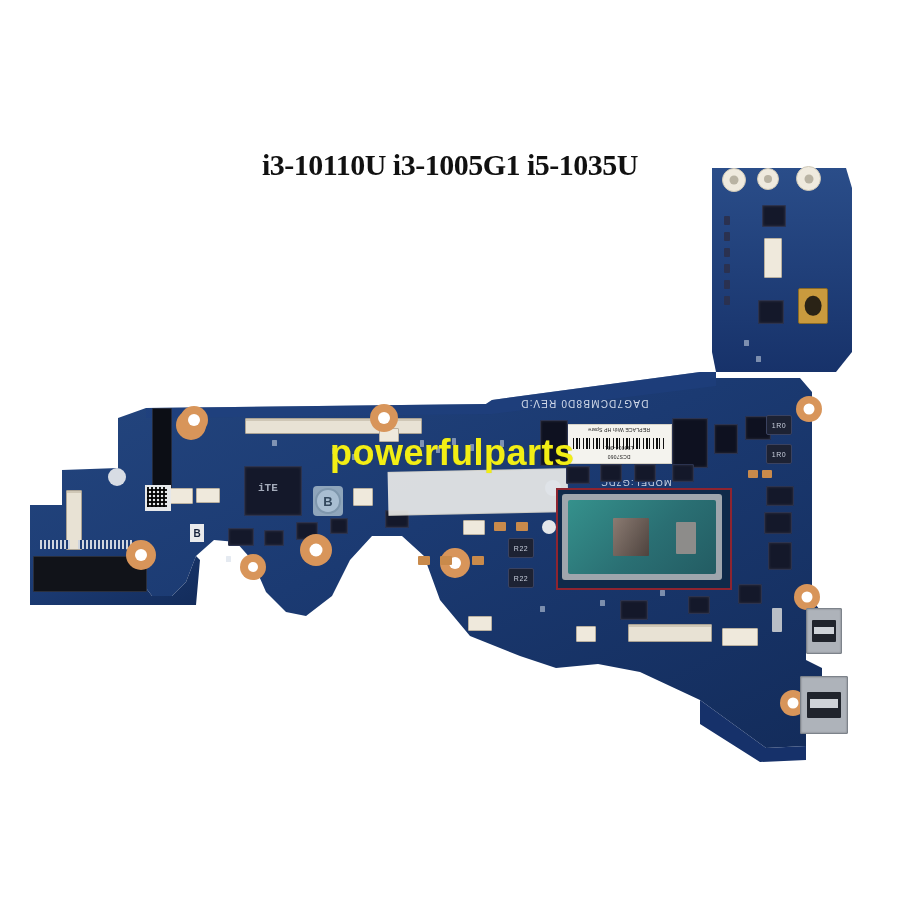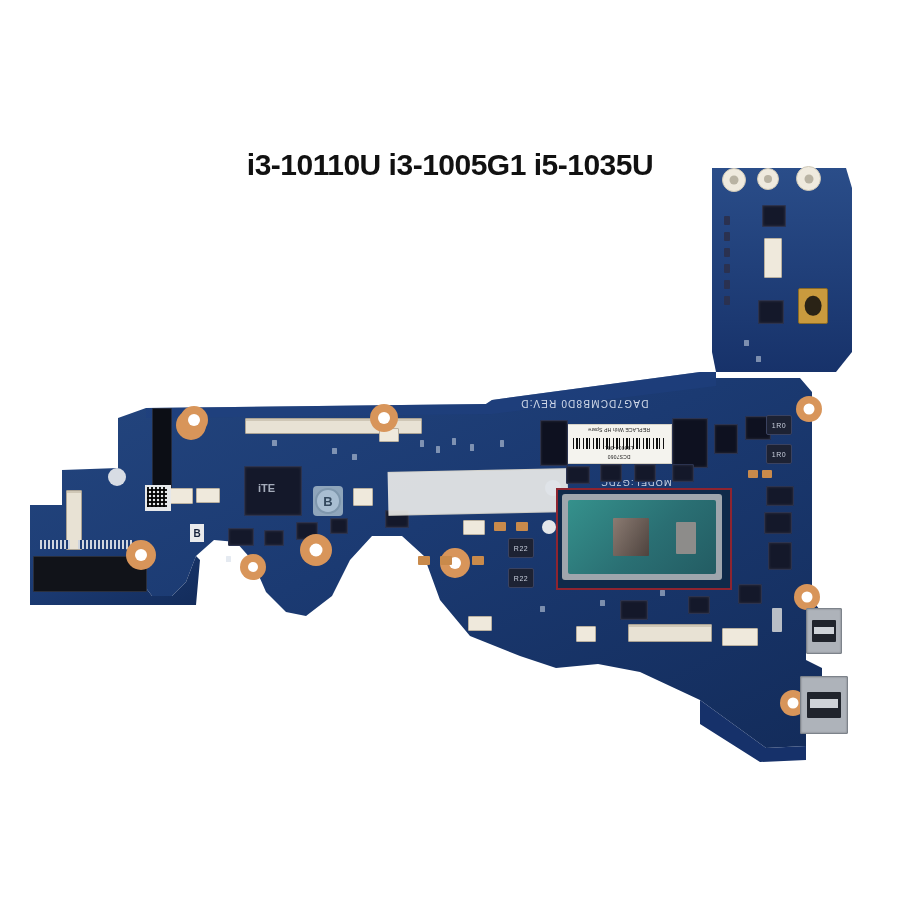--- a/index.html
+++ b/index.html
@@ -3,21 +3,21 @@
 <meta charset="utf-8">
 <title>Laptop Motherboard Listing Image</title>
 <style>
   html,body{margin:0;padding:0;background:#ffffff;}
   body{width:900px;height:900px;overflow:hidden;
        font-family:"Liberation Sans",sans-serif;}
   #stage{position:relative;width:900px;height:900px;background:#ffffff;overflow:hidden;}
 
   
   .ovl{position:absolute;left:0;width:900px;text-align:center;color:#111111;
-       font-weight:bold;letter-spacing:-0.5px;white-space:nowrap;}
+       font-weight:bold;letter-spacing:-0.5px;white-space:nowrap;font-family:Liberation Serif, serif;}
   #ovl-cpu{top:148px;font-size:30px;}
   #ovl-ram{top:206px;font-size:30px;}
 
   
   #watermark{position:absolute;left:330px;top:432px;font-size:36px;font-weight:bold;
              color:#f2ee15;letter-spacing:0.5px;z-index:60;pointer-events:none;
              text-shadow:0 0 1px rgba(120,120,0,.35);}
 
   
   #board-wrap{position:absolute;left:0;top:0;width:900px;height:900px;}
@@ -85,21 +85,21 @@
               width:60%;height:60%;background:#2a2316;border-radius:50%;}
 
   
   .usb{position:absolute;background:#aeb3ba;border:1px solid #7d838b;border-radius:1px;
        box-shadow:inset 0 0 2px rgba(0,0,0,.35);}
   .usb .mouth{position:absolute;left:14%;top:26%;width:72%;height:48%;
               background:#20242c;border-radius:1px;}
   .usb .tongue{position:absolute;left:20%;top:40%;width:60%;height:16%;background:#cfd3d8;}
 
   .ite-label{position:absolute;color:#c8d0de;font-size:11px;font-weight:bold;
-             font-family:Liberation Sans, sans-serif;opacity:.8;}
+             font-family:Liberation Mono, monospace;opacity:.8;}
 
   
   #bpart{position:absolute;background:#8fa5bb;border-radius:4px;
          display:flex;align-items:center;justify-content:center;}
   #bpart .circ{width:72%;height:72%;border-radius:50%;background:#a9bed2;
                border:2px solid #7f97ad;display:flex;align-items:center;justify-content:center;
                color:#33485e;font-size:13px;font-weight:bold;}
 
   .speck{position:absolute;background:#cfd8e6;opacity:.55;border-radius:.5px;}
 </style>
@@ -385,14 +385,15 @@
     <div class="cmp pad-gold" style="left:440px;top:556px;width:12px;height:9px;"></div>
     <div class="cmp pad-gold" style="left:472px;top:556px;width:12px;height:9px;"></div>
     <div class="cmp pad-gold" style="left:494px;top:522px;width:12px;height:9px;"></div>
     <div class="cmp pad-gold" style="left:516px;top:522px;width:12px;height:9px;"></div>
     <div class="cmp pad-gold" style="left:748px;top:470px;width:10px;height:8px;"></div>
     <div class="cmp pad-gold" style="left:762px;top:470px;width:10px;height:8px;"></div>
   </div>
 
   <div class="ovl" id="ovl-cpu">i3-10110U i3-1005G1 i5-1035U</div>
 
+  <div id="watermark">powerfulparts</div>
 
 </div>
 
 </body></html>

